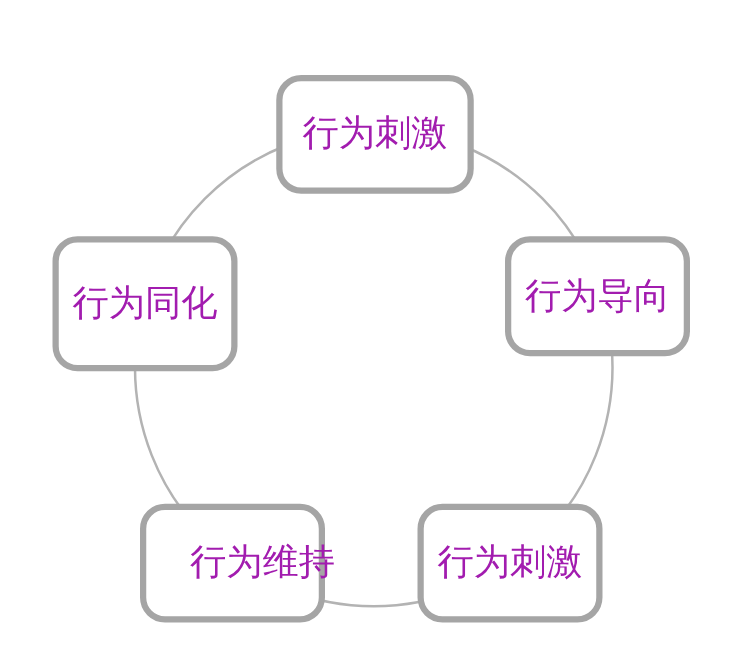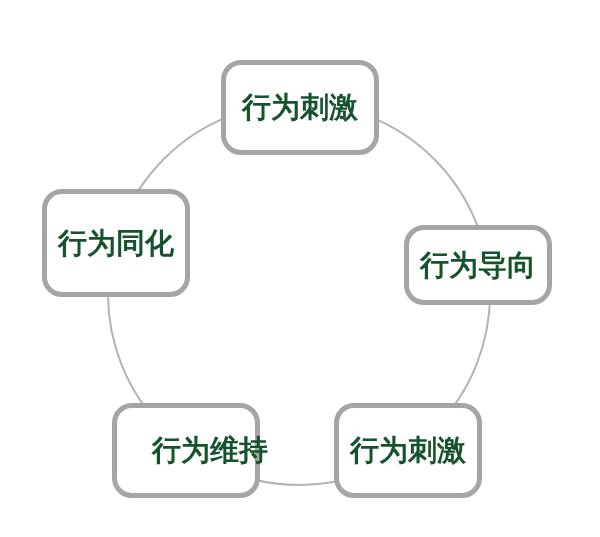--- a/index.html
+++ b/index.html
@@ -27,28 +27,28 @@
     box-sizing: border-box;
     background: #ffffff;
     border: 5px solid #a5a5a5;
     border-radius: 20px;
     display: flex;
     align-items: center;
     justify-content: center;
   }
   .node-label {
     font-size: 29px;
-    font-weight: 700;
-    color: #14532d;
+    font-weight: 400;
+    color: #a21caf;
     letter-spacing: 0px;
     white-space: nowrap;
     line-height: 1;
   }
   .node-top          { left: 221px; top: 60px;  width: 158px; height: 95px; }
-  .node-right        { left: 404px; top: 189px; width: 148px; height: 80px; margin-top: 36px; }
+  .node-right        { left: 404px; top: 189px; width: 148px; height: 96px; }
   .node-bottom-right { left: 334px; top: 403px; width: 148px; height: 95px; }
   .node-bottom-left  { left: 112px; top: 403px; width: 148px; height: 95px; padding-left: 48px; }
   .node-left         { left: 42px;  top: 189px; width: 148px; height: 108px; }
 </style>
 </head>
 <body>
 
 <div class="stage">
 
   <svg class="circle-layer" viewBox="0 0 600 537" xmlns="http://www.w3.org/2000/svg">

